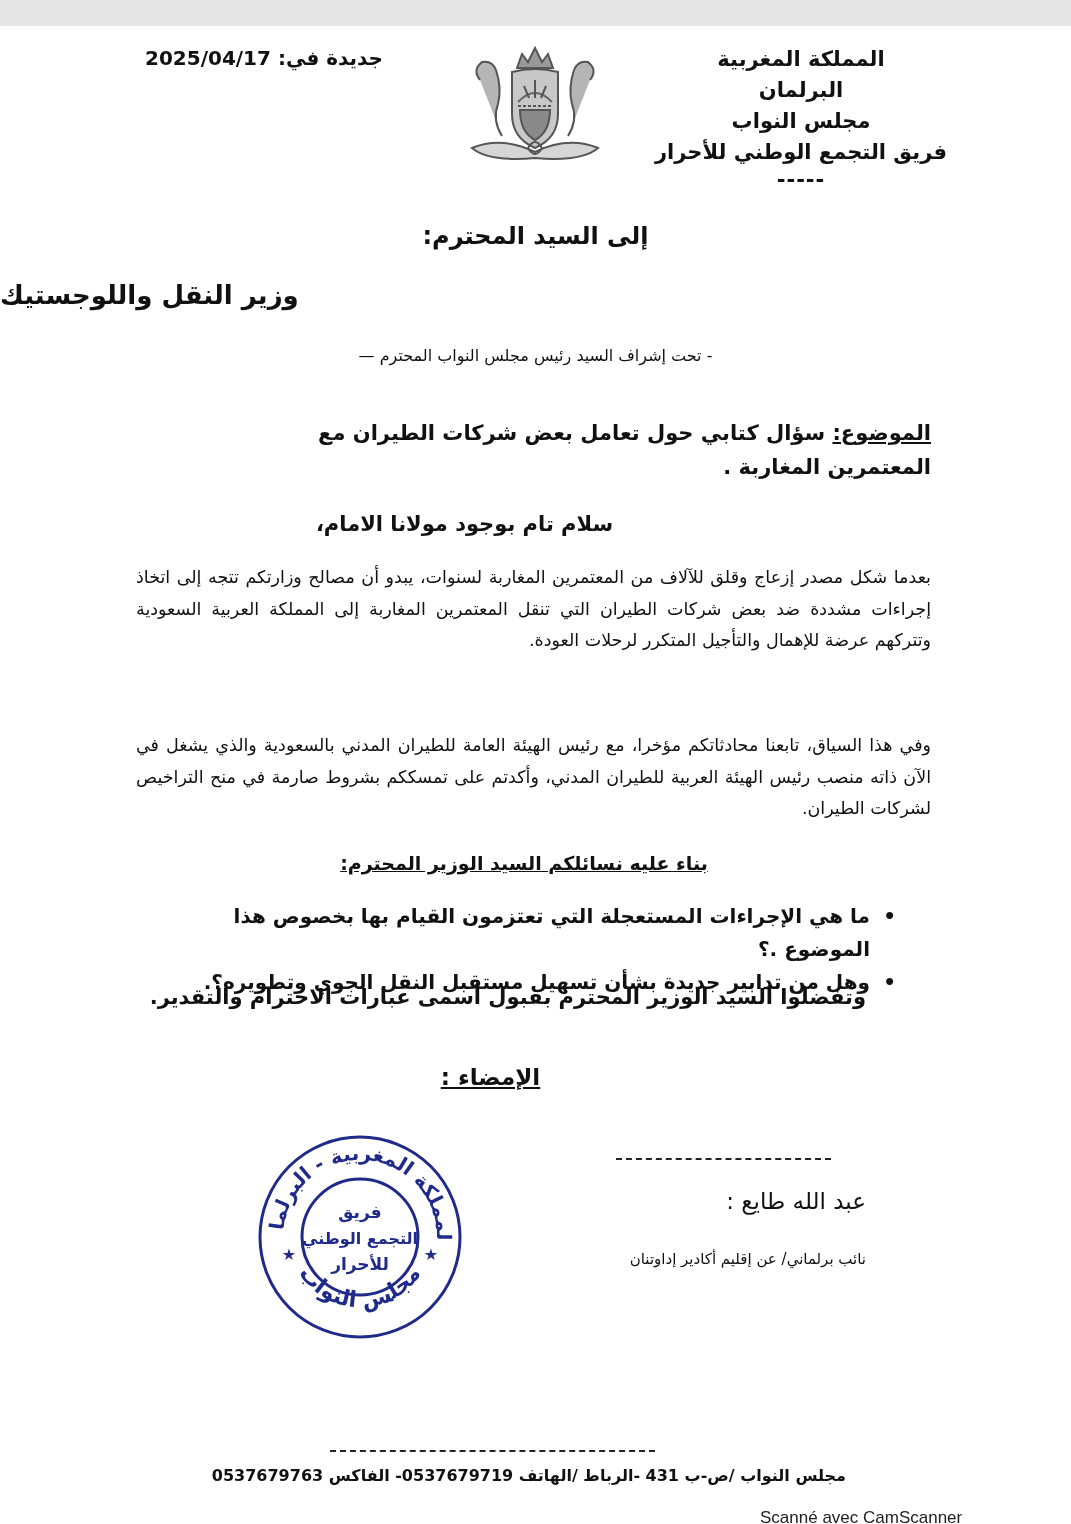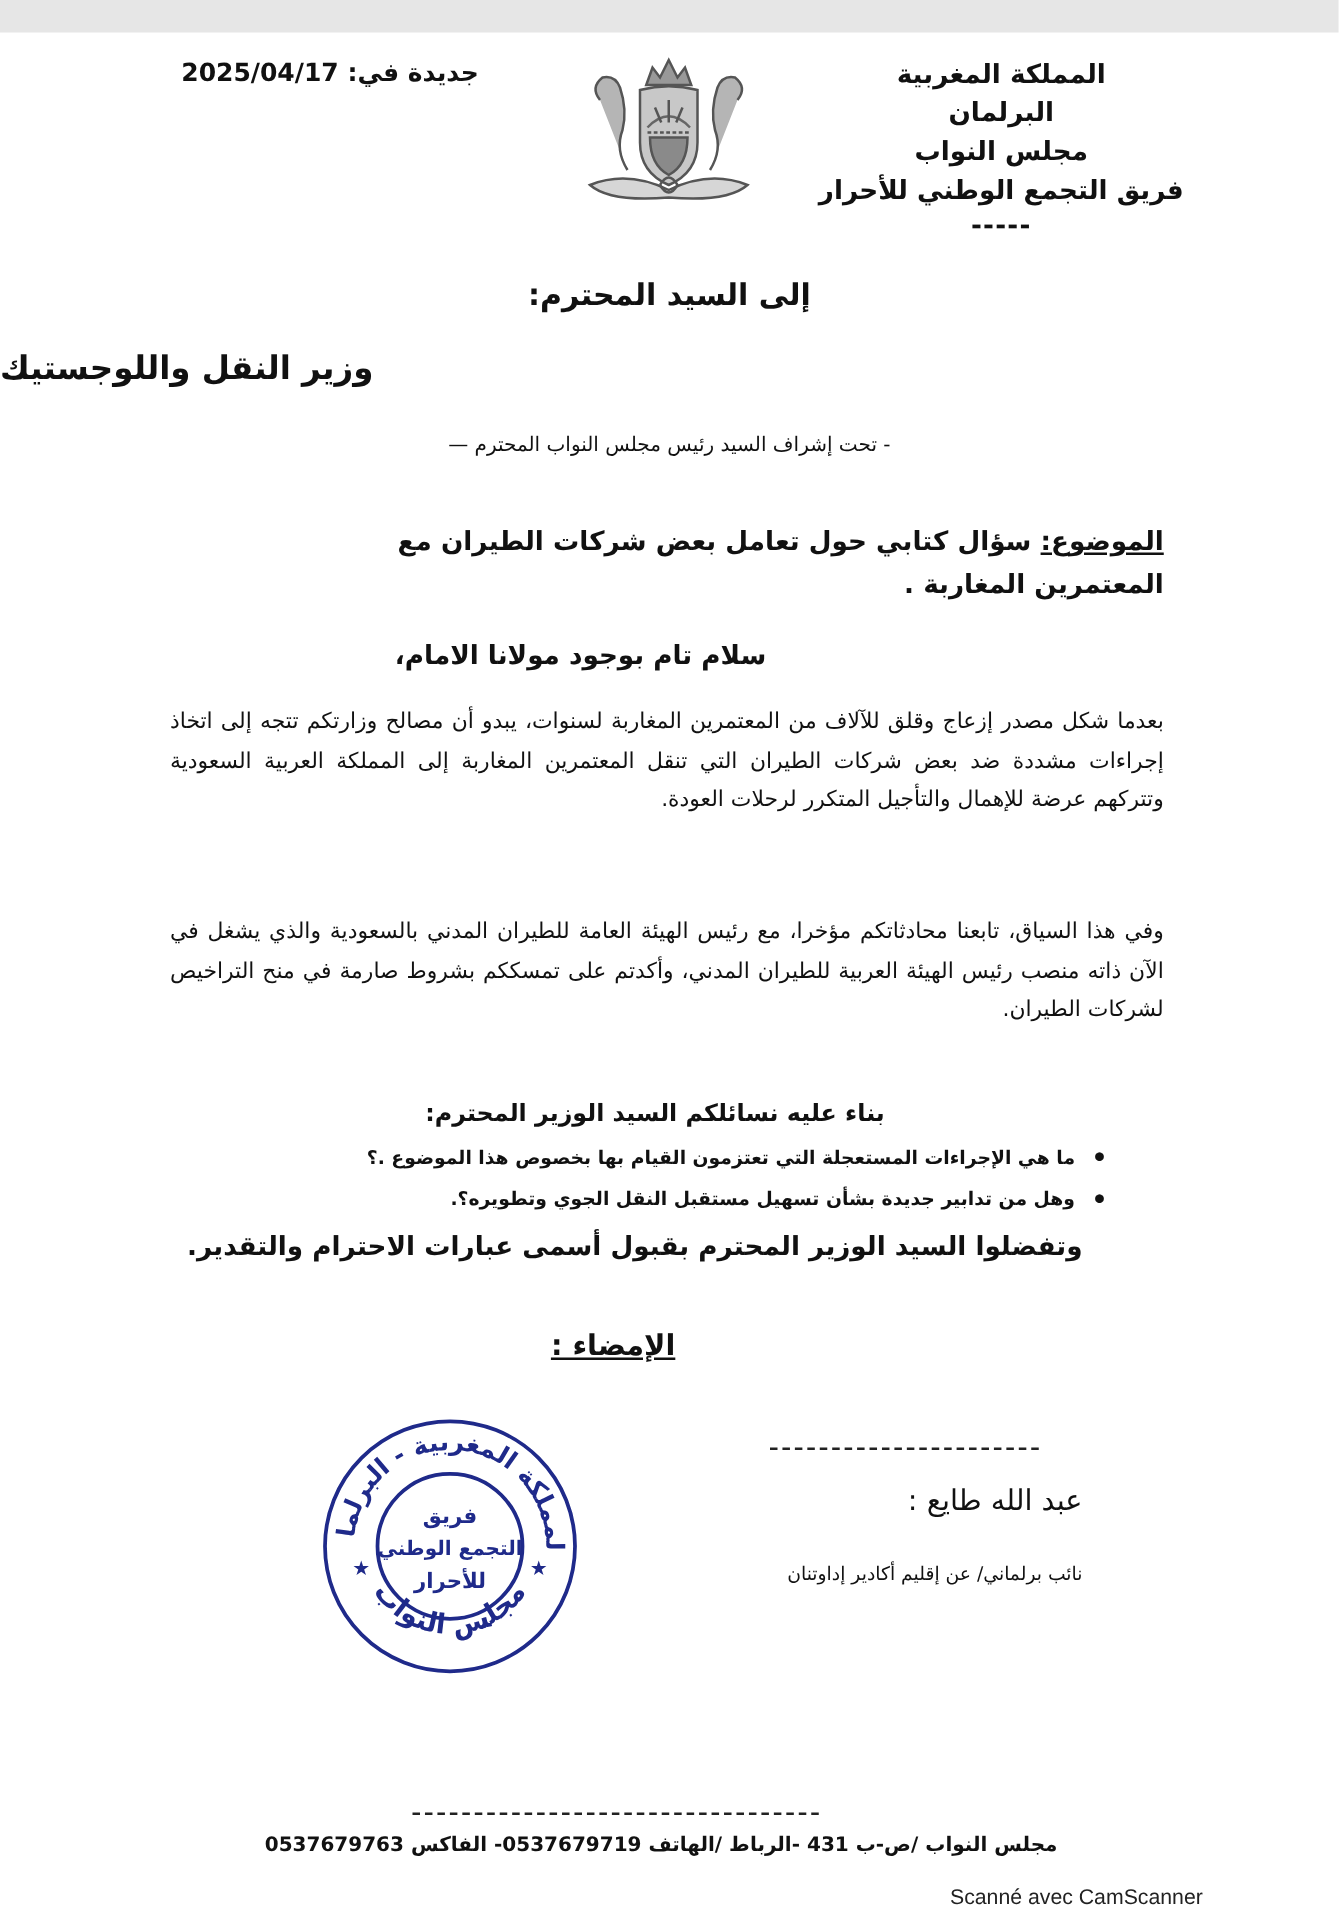--- a/index.html
+++ b/index.html
@@ -17,22 +17,22 @@
   .emblem { left: 462px; top: 40px; width: 146px; height: 126px; }
   .to { left: 0; width: 1071px; top: 222px; text-align: center; font-size: 24px; font-weight: bold; }
   .minister { left: 0; width: 1071px; top: 280px; text-align: left; font-size: 26px; font-weight: bold; }
   .supervision { left: 0; width: 1071px; top: 346px; text-align: center; font-size: 16px; font-weight: normal; }
   .subject { right: 140px; top: 416px; width: 700px; font-size: 21px; font-weight: bold; line-height: 34px; text-align: right; }
   .subject .lbl { text-decoration: underline; }
   .greeting { left: 0; width: 929px; top: 512px; text-align: center; font-size: 21px; font-weight: bold; }
   .para { right: 140px; width: 795px; font-size: 17.5px; line-height: 31.5px; text-align: justify; text-align-last: right; }
   .p1 { top: 562px; }
   .p2 { top: 730px; }
-  .ask { left: 0; width: 978px; top: 852px; text-align: center; font-size: 19px; font-weight: bold; padding-left: 70px; box-sizing: border-box; margin-top: 28px; }
-  .questions { right: 175px; top: 900px; width: 720px; margin: 10px; padding: 0; list-style: none; font-size: 15px; font-weight: bold; line-height: 33px; }
+  .ask { left: 0; width: 978px; top: 852px; text-align: center; font-size: 19px; font-weight: bold; text-decoration: underline; padding-left: 70px; box-sizing: border-box; }
+  .questions { right: 175px; top: 900px; width: 720px; margin: 0; padding: 0; list-style: none; font-size: 20px; font-weight: bold; line-height: 33px; }
   .questions li { position: relative; padding-right: 26px; }
   .questions li::before { content: "\2022"; position: absolute; right: 0; top: 0; font-size: 20px; }
   .closing { right: 205px; top: 985px; font-size: 21px; font-weight: bold; white-space: nowrap; }
   .sig-label { left: 0; width: 1071px; top: 1064px; text-align: center; font-size: 23px; font-weight: bold; text-decoration: underline; padding-right: 90px; box-sizing: border-box; }
   .sig-line { right: 240px; top: 1158px; width: 215px; border-top: 2px dashed #222; }
   .signer { right: 205px; top: 1188px; font-size: 23px; white-space: nowrap; }
   .signer-role { right: 205px; top: 1250px; font-size: 15px; white-space: nowrap; }
   .stamp { left: 255px; top: 1132px; width: 210px; height: 210px; }
   .footer-line { left: 330px; top: 1450px; width: 325px; border-top: 2px dashed #222; }
   .footer { right: 225px; top: 1466px; font-size: 16px; font-weight: bold; white-space: nowrap; direction: rtl; }

